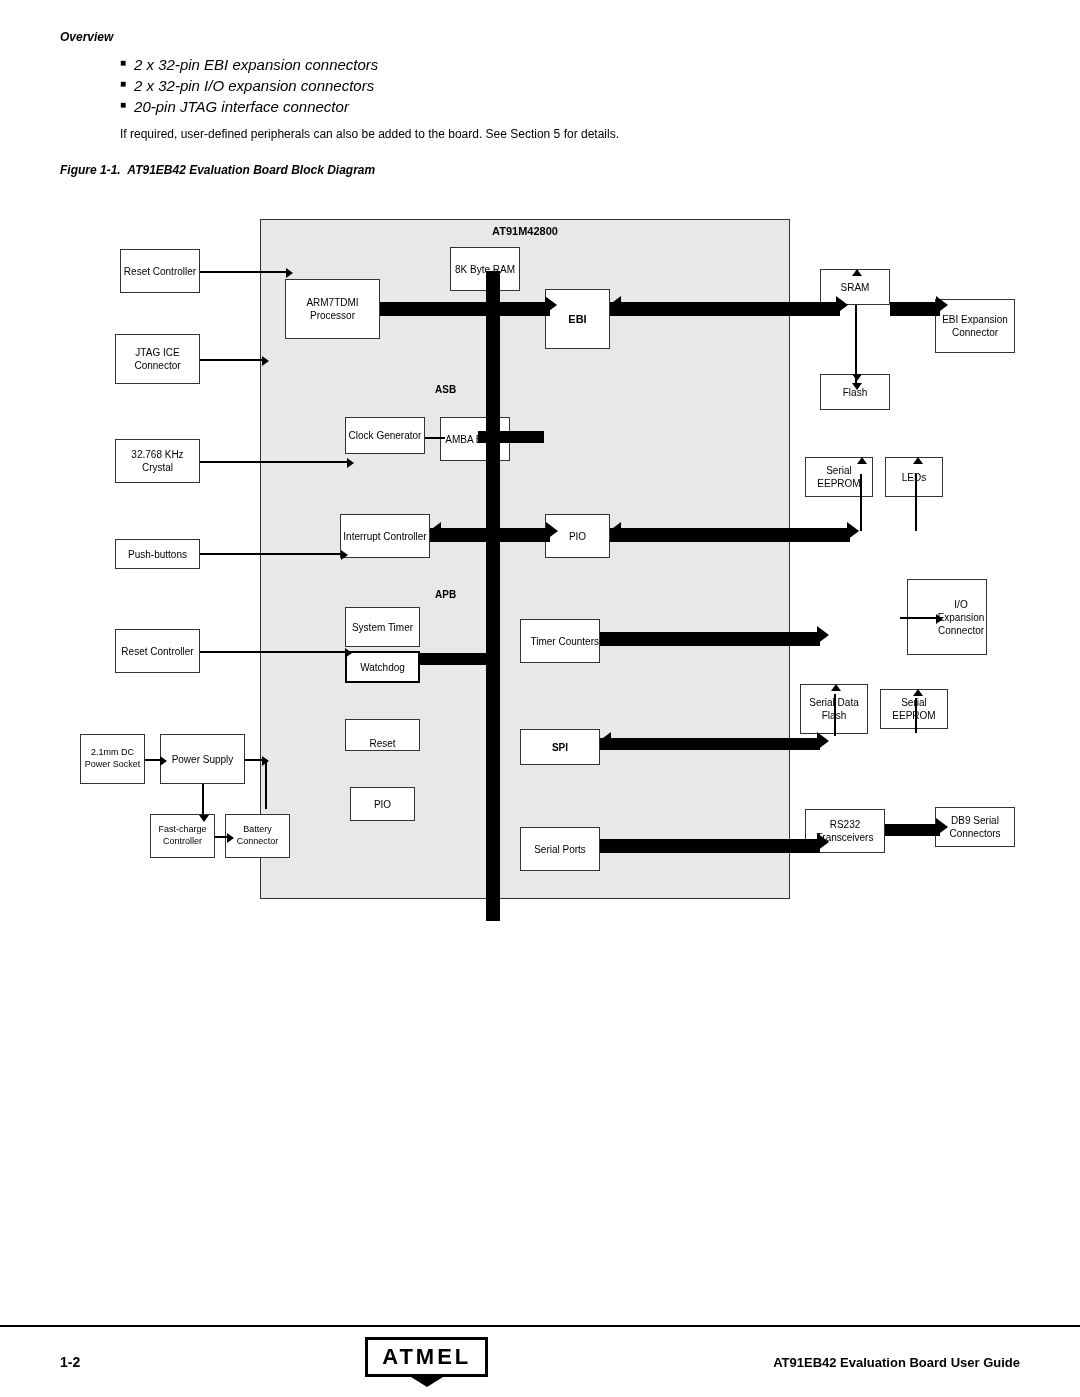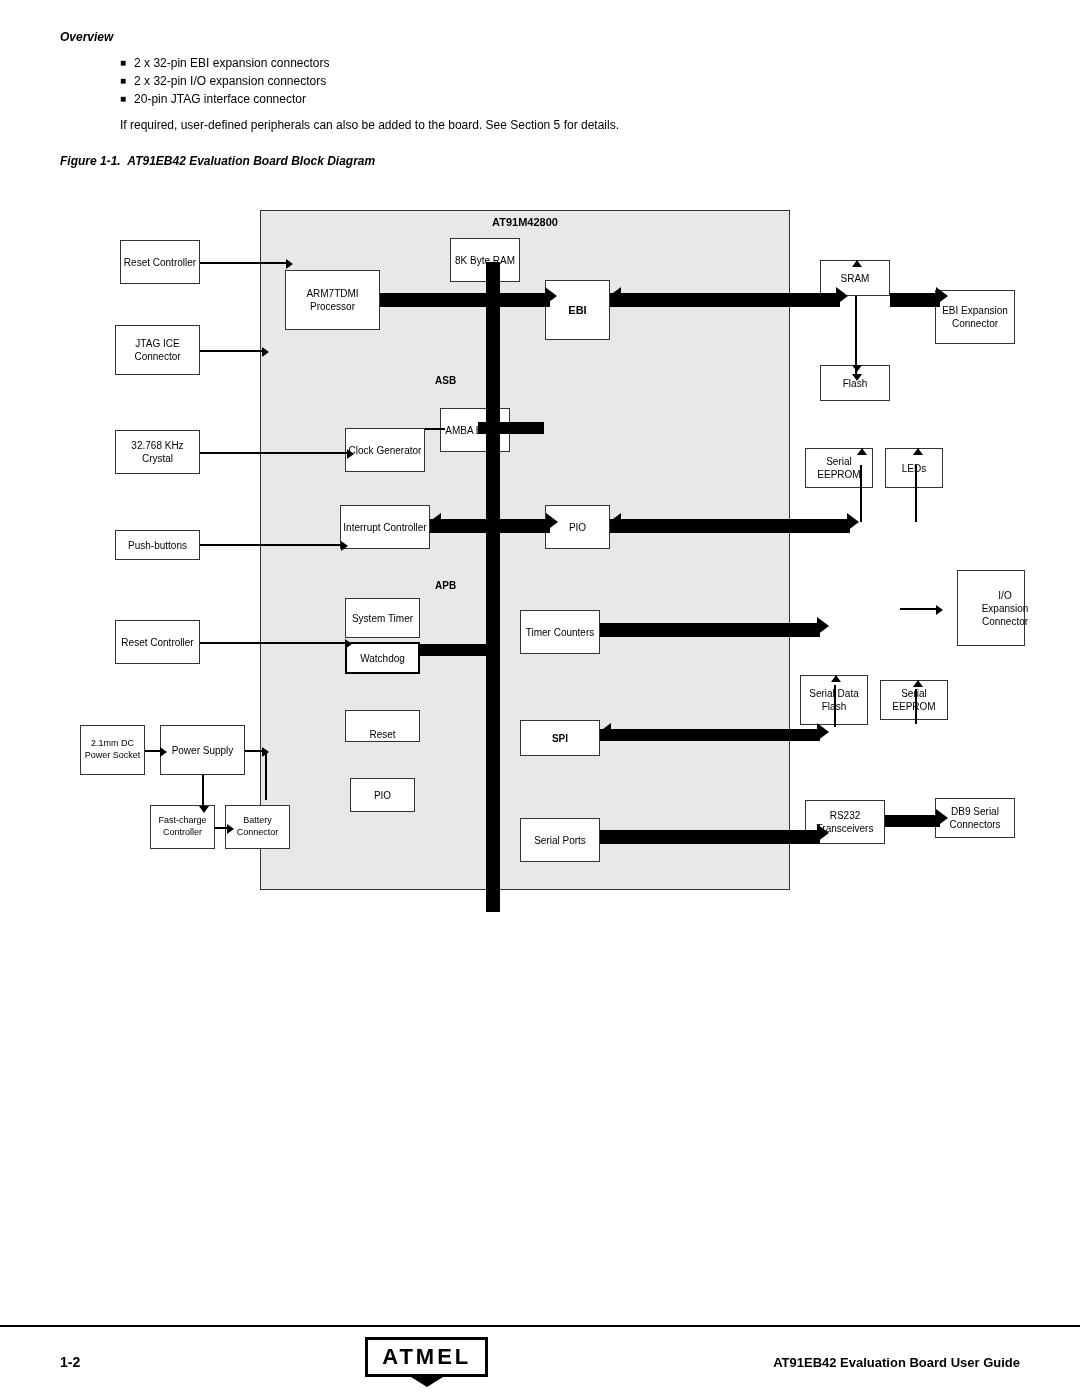--- a/index.html
+++ b/index.html
@@ -21,21 +21,22 @@
       margin-bottom: 12px;
     }
     .bullet-list {
       margin-left: 60px;
       margin-bottom: 10px;
     }
     .bullet-item {
       display: flex;
       align-items: flex-start;
       margin-bottom: 4px;
-      font-size: 12px;
+      font-size: 15px;
+      font-style: italic;
     }
     .bullet-item::before {
       content: '■';
       margin-right: 8px;
       font-size: 10px;
       margin-top: 1px;
     }
     .intro-text {
       font-size: 12px;
       margin-left: 60px;
@@ -258,21 +259,21 @@
     <div class="block" style="left:225px; top:90px; width:95px; height:60px; font-size:10px;">
       <span>ARM7TDMI
 Processor</span>
     </div>
 
     <div class="block" style="left:390px; top:58px; width:70px; height:44px; font-size:10px;">
       <span>8K Byte
 RAM</span>
     </div>
 
-    <div class="block" style="left:285px; top:228px; width:80px; height:44px; font-size:10px;margin-top:20px;">
+    <div class="block" style="left:285px; top:228px; width:80px; height:37px; font-size:10px;">
       <span>Clock
 Generator</span>
     </div>
 
     <div class="block" style="left:380px; top:228px; width:70px; height:44px; font-size:10px;">
       <span>AMBA
 Bridge</span>
     </div>
 
     <div class="block" style="left:280px; top:325px; width:90px; height:44px; font-size:10px;">
@@ -294,21 +295,21 @@
     </div>
 
     <div class="block highlighted" style="left:285px; top:462px; width:75px; height:32px; font-size:10px; border:2.5px solid #000;">
       <span>Watchdog</span>
     </div>
 
     <div class="block" style="left:285px; top:530px; width:75px; height:32px; font-size:10px;align-items:flex-end;">
       <span>Reset</span>
     </div>
 
-    <div class="block" style="left:460px; top:430px; width:80px; height:44px; font-size:10px;">
+    <div class="block" style="left:460px; top:430px; width:80px; height:44px; font-size:10px;justify-content:flex-end;">
       <span>Timer
 Counters</span>
     </div>
 
     <div class="block" style="left:460px; top:540px; width:80px; height:36px; font-size:10px; font-weight:bold;">
       <span>SPI</span>
     </div>
 
     <div class="block" style="left:290px; top:598px; width:65px; height:34px; font-size:10px;">
       <span>PIO</span>
@@ -335,21 +336,21 @@
 
     <div class="block" style="left:745px; top:268px; width:68px; height:40px; font-size:10px;">
       <span>Serial
 EEPROM</span>
     </div>
 
     <div class="block" style="left:825px; top:268px; width:58px; height:40px; font-size:10px;">
       <span>LEDs</span>
     </div>
 
-    <div class="block" style="left:897px; top:390px; width:68px; height:76px; font-size:10px;padding-left:28px;">
+    <div class="block" style="left:847px; top:390px; width:80px; height:76px; font-size:10px;padding-left:28px;">
       <span>I/O
 Expansion
 Connector</span>
     </div>
 
     <div class="block" style="left:740px; top:495px; width:68px; height:50px; font-size:10px;">
       <span>Serial
 Data
 Flash</span>
     </div>

